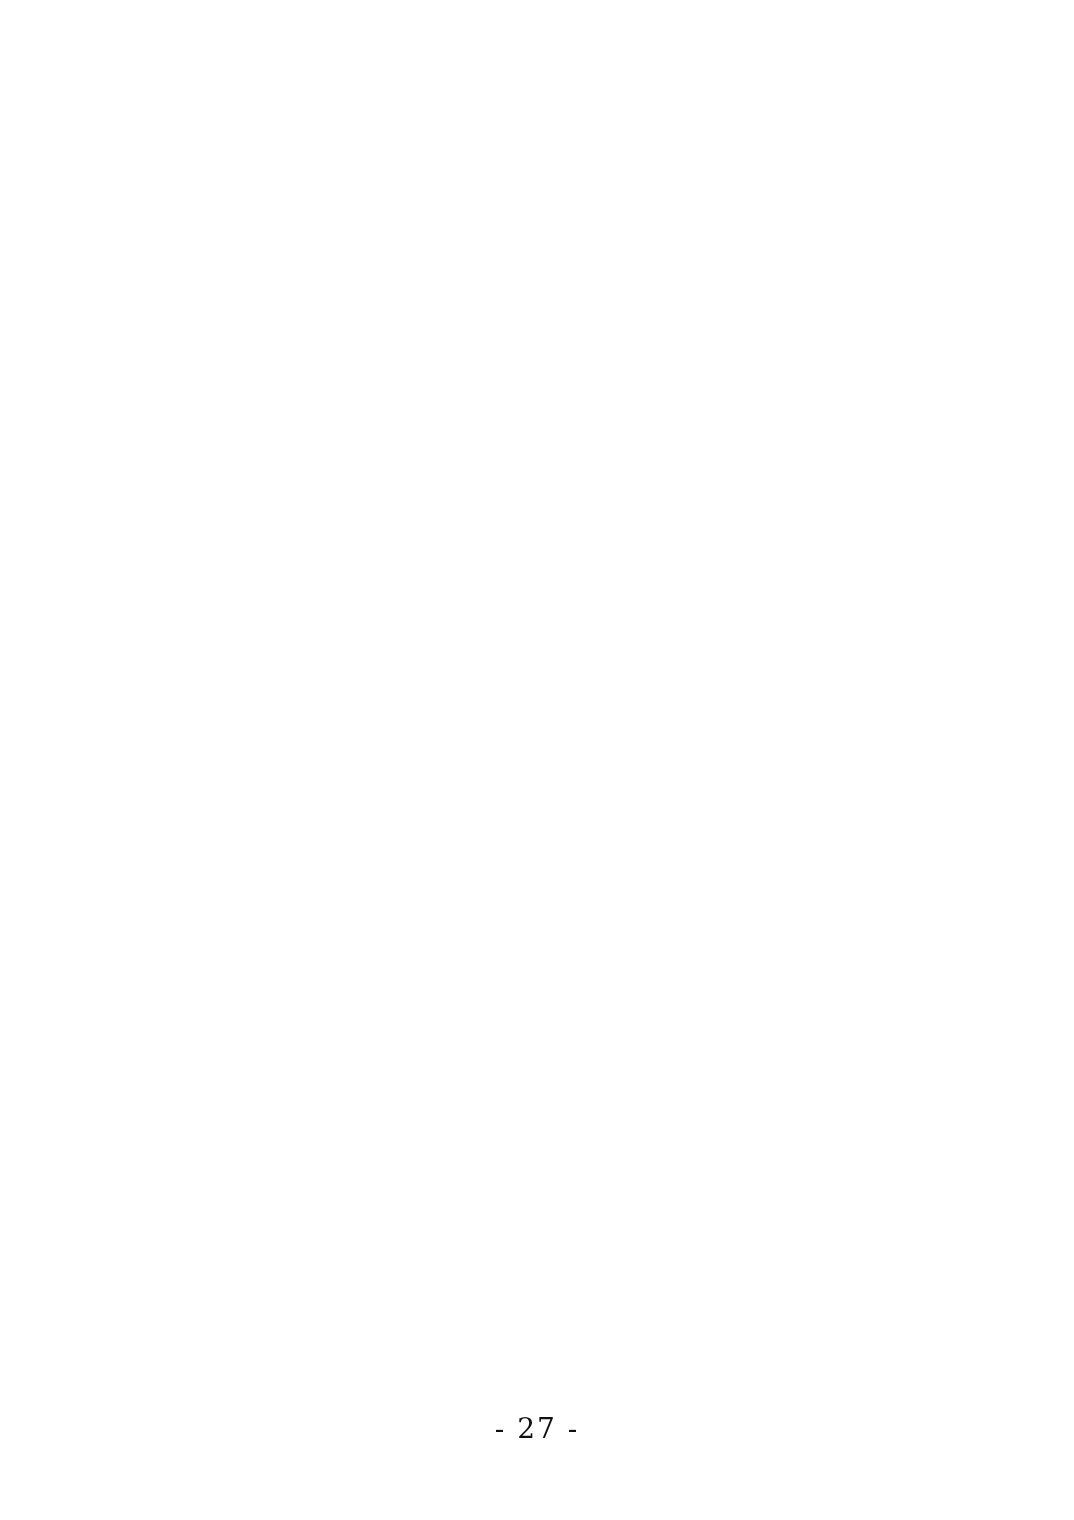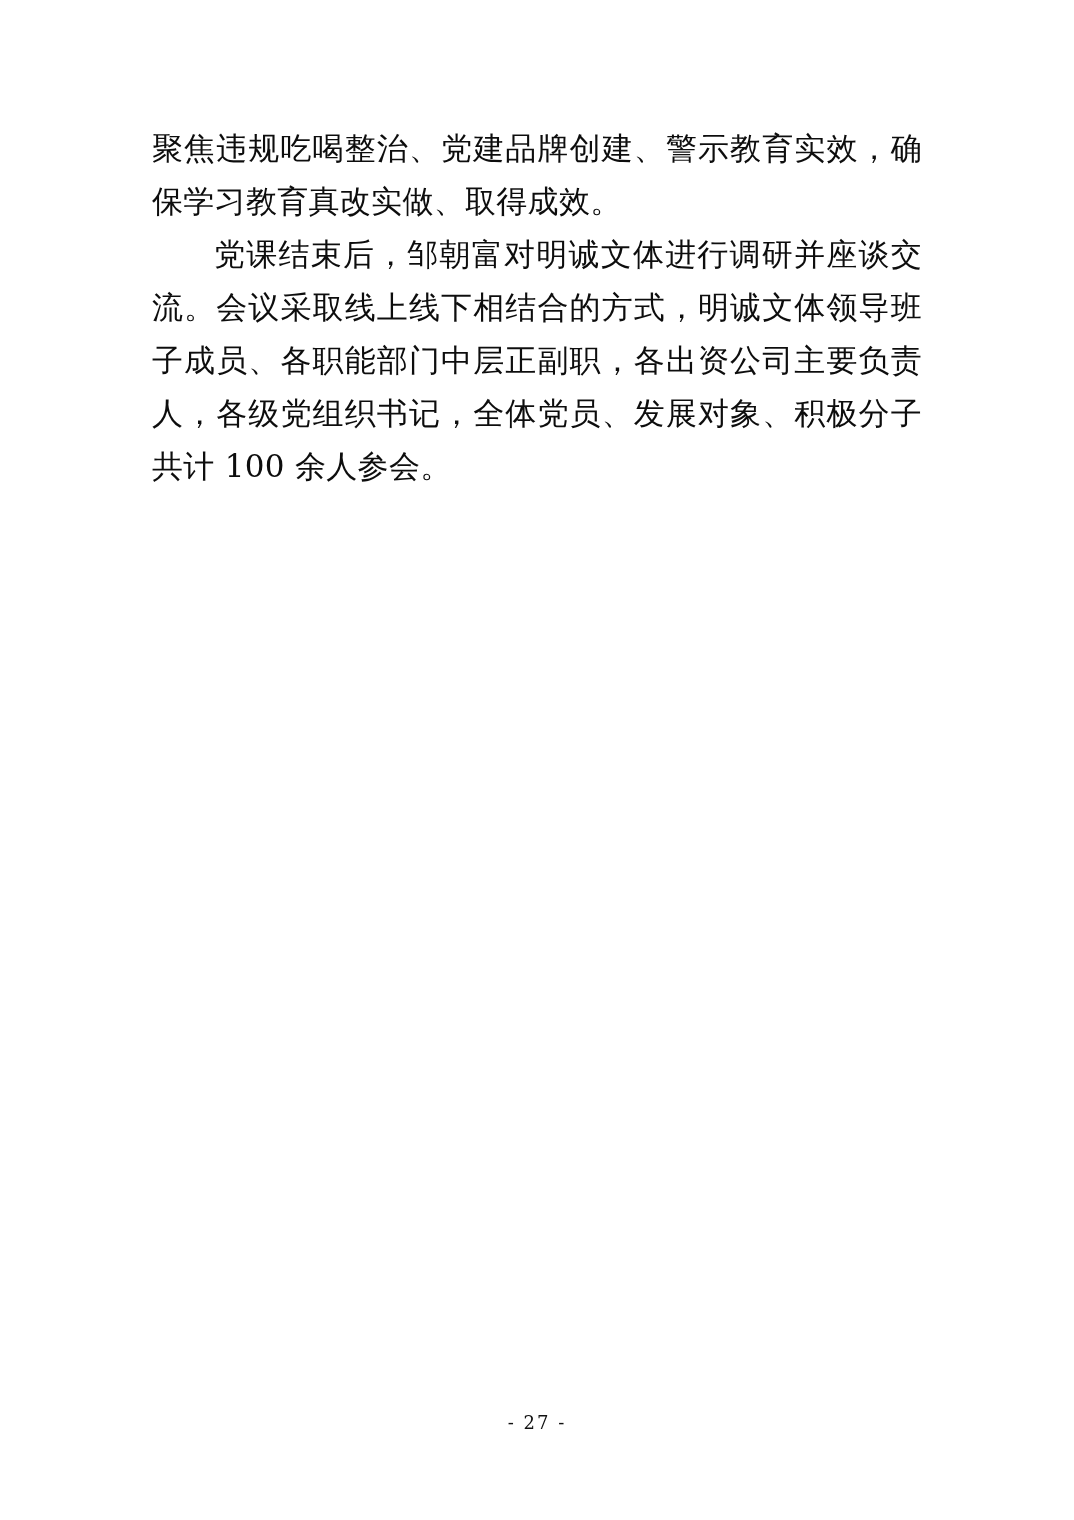--- a/index.html
+++ b/index.html
@@ -39,27 +39,23 @@
   .indent {
     text-indent: 62px;
   }
   .page-number {
     position: absolute;
     left: 0;
     right: 0;
     top: 1412px;
     text-align: center;
     font-family: "DejaVu Serif", "Liberation Serif", serif;
-    font-size: 18px;
+    font-size: 28px;
     color: #111111;
     letter-spacing: 2px;
   }
 </style>
 </head>
 <body>
 
 <div class="page">
-  <div class="doc-body">
-    <p class="para">聚焦违规吃喝整治、党建品牌创建、警示教育实效，确保学习教育真改实做、取得成效。</p>
-    <p class="para indent">党课结束后，邹朝富对明诚文体进行调研并座谈交流。会议采取线上线下相结合的方式，明诚文体领导班子成员、各职能部门中层正副职，各出资公司主要负责人，各级党组织书记，全体党员、发展对象、积极分子共计 100 余人参会。</p>
-  </div>
   <div class="page-number">- 27 -</div>
 </div>
 
 </body></html>

